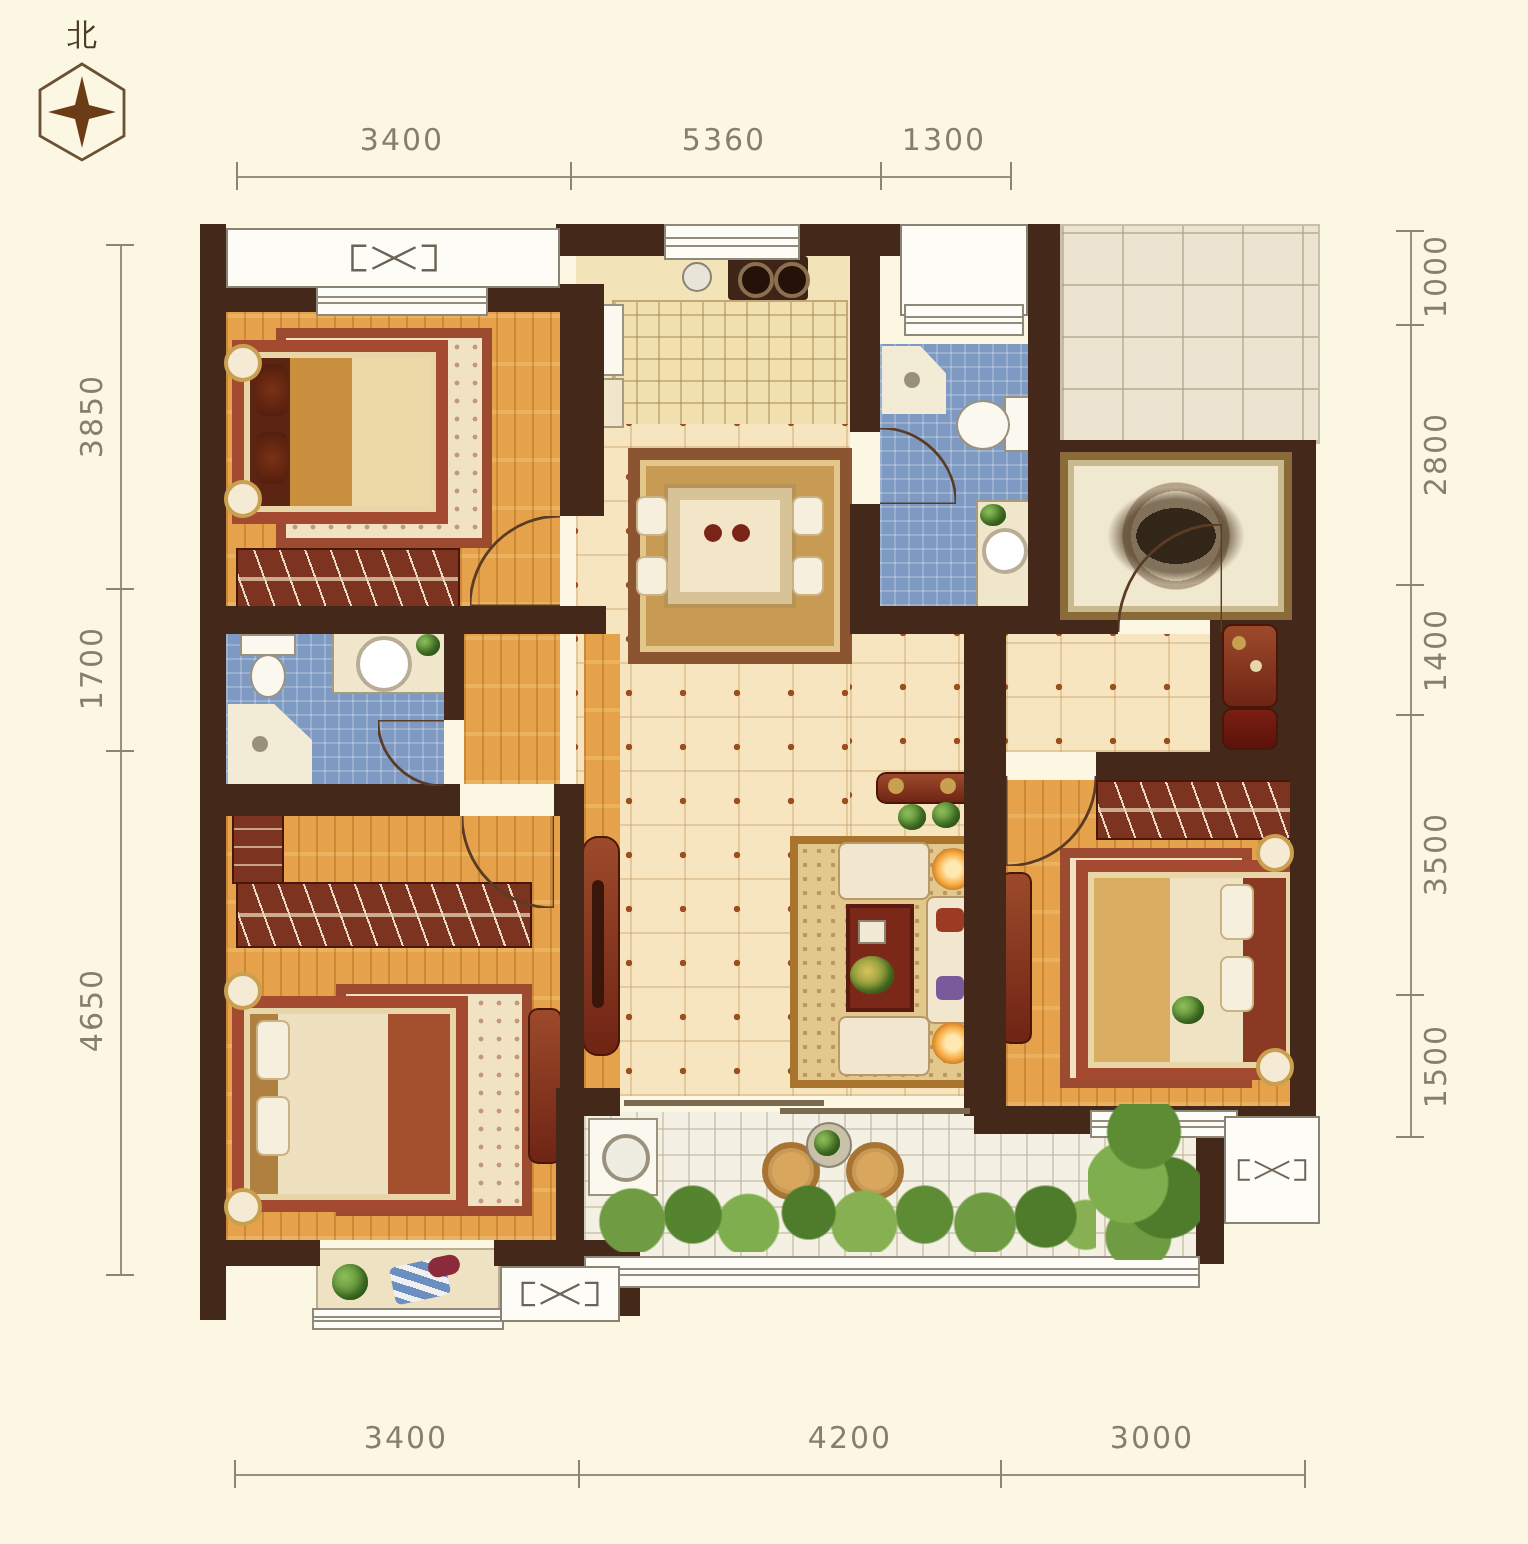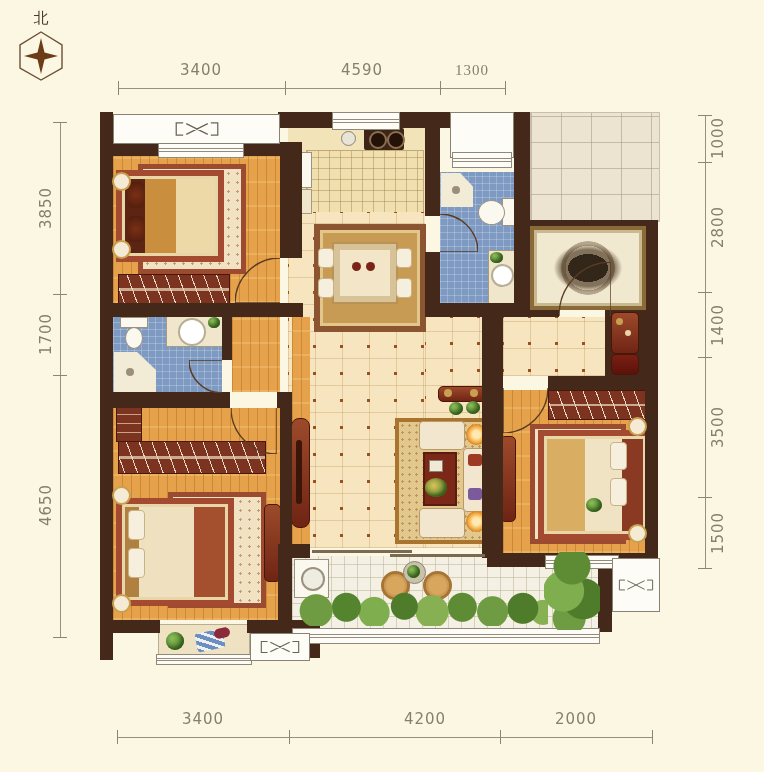--- a/index.html
+++ b/index.html
@@ -48,31 +48,31 @@
   <polygon points="23,2 44,15 44,38 23,50 2,38 2,15" fill="none" stroke="#6b5134" stroke-width="1.4"></polygon>
   <path d="M23 8 L26.5 22.5 L40 26 L26.5 29.5 L23 44 L19.5 29.5 L6 26 L19.5 22.5 Z" fill="#6b3c15"></path>
 </svg>
 
 <div class="ab dline" style="left:118px;top:88px;width:387px;height:1px;"></div>
 <div class="ab tick" style="left:118px;top:81px;width:1px;height:14px;"></div>
 <div class="ab tick" style="left:285px;top:81px;width:1px;height:14px;"></div>
 <div class="ab tick" style="left:440px;top:81px;width:1px;height:14px;"></div>
 <div class="ab tick" style="left:505px;top:81px;width:1px;height:14px;"></div>
 <div class="ab dlab" style="left:201px;top:70px;">3400</div>
-<div class="ab dlab" style="left:362px;top:70px;">4590</div>
-<div class="ab dlab" style="left:472px;top:70px;font-family:Liberation Serif, serif;">1300</div>
+<div class="ab dlab" style="left:362px;top:70px;">5360</div>
+<div class="ab dlab" style="left:472px;top:70px;">1300</div>
 
 <div class="ab dline" style="left:117px;top:737px;width:535px;height:1px;"></div>
 <div class="ab tick" style="left:117px;top:730px;width:1px;height:14px;"></div>
 <div class="ab tick" style="left:289px;top:730px;width:1px;height:14px;"></div>
 <div class="ab tick" style="left:500px;top:730px;width:1px;height:14px;"></div>
 <div class="ab tick" style="left:652px;top:730px;width:1px;height:14px;"></div>
 <div class="ab dlab" style="left:203px;top:719px;">3400</div>
 <div class="ab dlab" style="left:394px;top:719px;margin-left:31px;">4200</div>
-<div class="ab dlab" style="left:576px;top:719px;">2000</div>
+<div class="ab dlab" style="left:576px;top:719px;">3000</div>
 
 <div class="ab dline" style="left:60px;top:122px;width:1px;height:515px;"></div>
 <div class="ab tick" style="left:53px;top:122px;width:14px;height:1px;"></div>
 <div class="ab tick" style="left:53px;top:294px;width:14px;height:1px;"></div>
 <div class="ab tick" style="left:53px;top:375px;width:14px;height:1px;"></div>
 <div class="ab tick" style="left:53px;top:637px;width:14px;height:1px;"></div>
 <div class="ab dlab rot" style="left:46px;top:208px;">3850</div>
 <div class="ab dlab rot" style="left:46px;top:334px;">1700</div>
 <div class="ab dlab rot" style="left:46px;top:505px;">4650</div>
 

